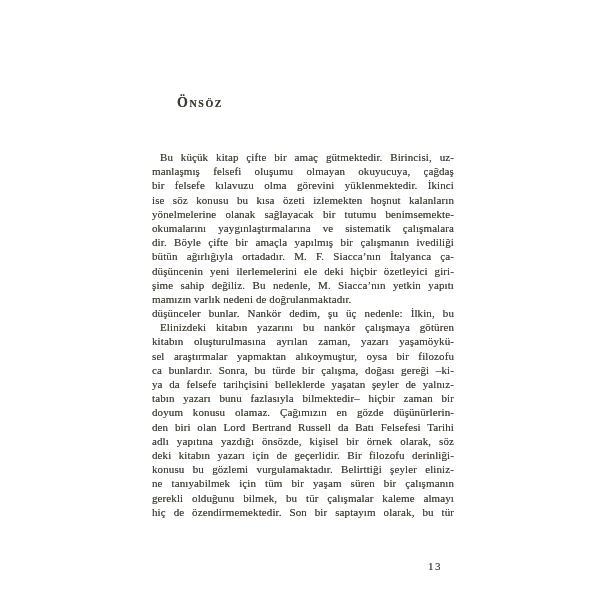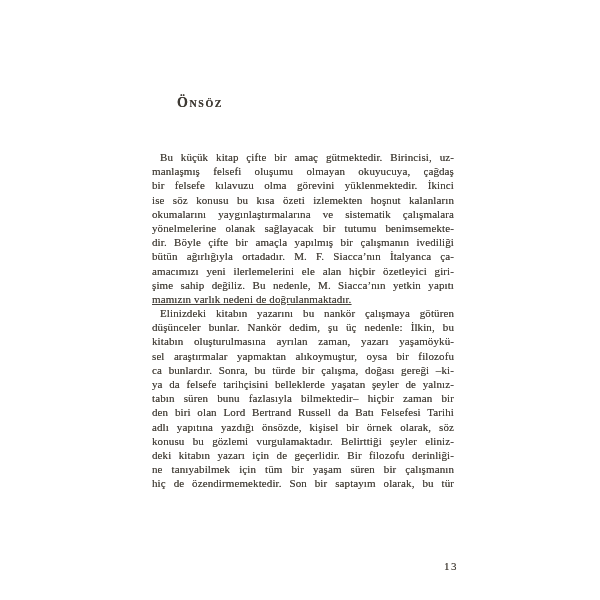--- a/index.html
+++ b/index.html
@@ -30,60 +30,62 @@
     letter-spacing:.1px;
     text-shadow:0 0 .5px #77716a;
   }
   .line{
     text-align:justify;
     text-align-last:justify;
     height:14.2px;
     overflow:hidden;
   }
   .line.first{text-indent:8px;}
-  .line.last{text-align-last:left;text-decoration:underline;}
+  .line.last{text-align-last:left;}
   .italic{}
   .page-number{
     position:absolute;
     left:428px;top:560px;
     width:30px;
-    text-align:right;
+    text-align:left;
     font-size:11px;
     letter-spacing:1.5px;
     color:#4a453e;
     text-shadow:0 0 .5px #7b756d;
   }
 </style>
 </head>
 <body>
 
 <div class="page">
   <div class="heading">Önsöz</div>
 
   <div class="body-text">
       <div class="line first"><span>Bu küçük kitap çifte bir amaç gütmektedir. Birincisi, uz-</span></div>
       <div class="line"><span>manlaşmış felsefi oluşumu olmayan okuyucuya, çağdaş</span></div>
       <div class="line"><span>bir felsefe kılavuzu olma görevini yüklenmektedir. İkinci</span></div>
       <div class="line"><span>ise söz konusu bu kısa özeti izlemekten hoşnut kalanların</span></div>
+      <div class="line"><span>yönelmelerine olanak sağlayacak bir tutumu benimsemekte-</span></div>
       <div class="line"><span>okumalarını yaygınlaştırmalarına ve sistematik çalışmalara</span></div>
-      <div class="line"><span>yönelmelerine olanak sağlayacak bir tutumu benimsemekte-</span></div>
       <div class="line"><span>dir. Böyle çifte bir amaçla yapılmış bir çalışmanın ivediliği</span></div>
       <div class="line"><span>bütün ağırlığıyla ortadadır. M. F. Siacca’nın İtalyanca ça-</span></div>
-      <div class="line"><span>amacımızı yeni ilerlemelerini ele alan hiçbir özetleyici giri-</span></div>
+      <div class="line"><span>düşüncenin yeni ilerlemelerini ele deki hiçbir özetleyici giri-</span></div>
       <div class="line"><span>şime sahip değiliz. Bu nedenle, M. Siacca’nın yetkin yapıtı</span></div>
       <div class="line last"><span>mamızın varlık nedeni de doğrulanmaktadır.</span></div>
+      <div class="line"><span>düşünceler bunlar. Nankör dedim, şu üç nedenle: İlkin, bu</span></div>
       <div class="line first"><span>Elinizdeki kitabın yazarını bu nankör çalışmaya götüren</span></div>
-      <div class="line"><span>düşünceler bunlar. Nankör dedim, şu üç nedenle: İlkin, bu</span></div>
       <div class="line"><span>kitabın oluşturulmasına ayrılan zaman, yazarı yaşamöykü-</span></div>
       <div class="line"><span>sel araştırmalar yapmaktan alıkoymuştur, oysa bir filozofu</span></div>
       <div class="line"><span>ca bunlardır. Sonra, bu türde bir çalışma, doğası gereği –ki-</span></div>
       <div class="line"><span>ya da felsefe tarihçisini belleklerde yaşatan şeyler de yalnız-</span></div>
-      <div class="line"><span>tabın süren bunu fazlasıyla bilmektedir– hiçbir zaman bir</span></div>
+      <div class="line"><span>tabın yazarı bunu fazlasıyla bilmektedir– hiçbir zaman bir</span></div>
+      <div class="line"><span>doyum konusu olamaz. Çağımızın en gözde düşünürlerin-</span></div>
       <div class="line"><span class="">den biri olan Lord Bertrand Russell da </span><span class="italic">Batı Felsefesi Tarihi</span></div>
       <div class="line"><span>adlı yapıtına yazdığı önsözde, kişisel bir örnek olarak, söz</span></div>
+      <div class="line"><span>deki kitabın yazarı için de geçerlidir. Bir filozofu derinliği-</span></div>
       <div class="line"><span>konusu bu gözlemi vurgulamaktadır. Belirttiği şeyler eliniz-</span></div>
-      <div class="line"><span>deki kitabın yazarı için de geçerlidir. Bir filozofu derinliği-</span></div>
       <div class="line"><span>ne tanıyabilmek için tüm bir yaşam süren bir çalışmanın</span></div>
+      <div class="line"><span>gerekli olduğunu bilmek, bu tür çalışmalar kaleme almayı</span></div>
       <div class="line"><span>hiç de özendirmemektedir. Son bir saptayım olarak, bu tür</span></div>
     </div>
 
   <div class="page-number">13</div>
 </div>
 
 </body></html>

